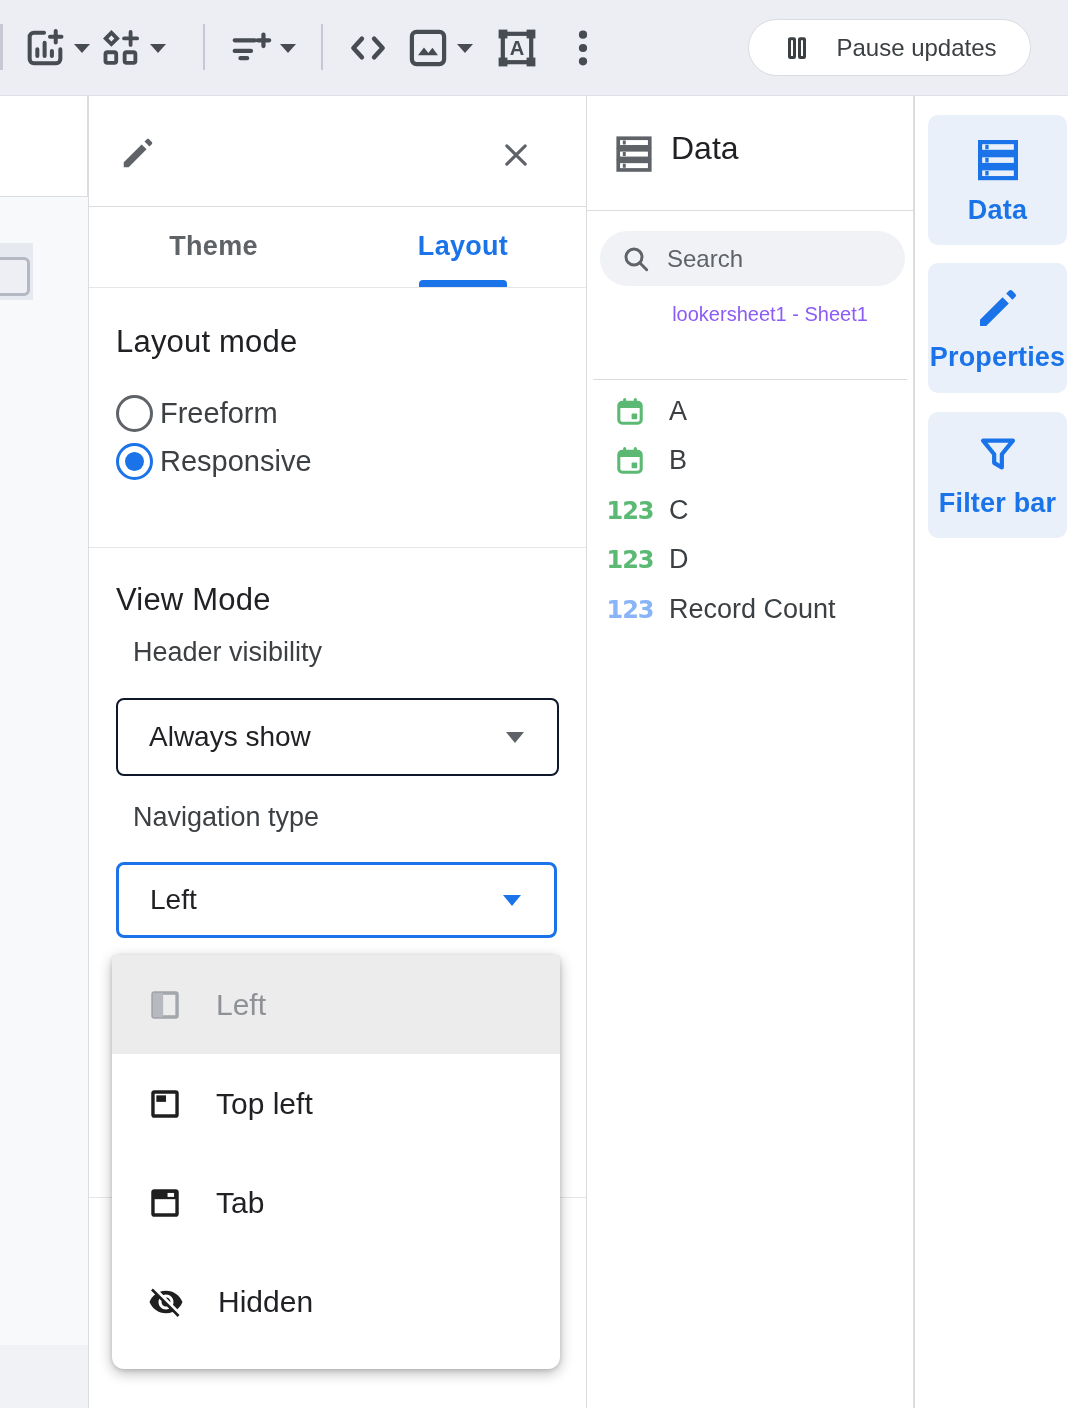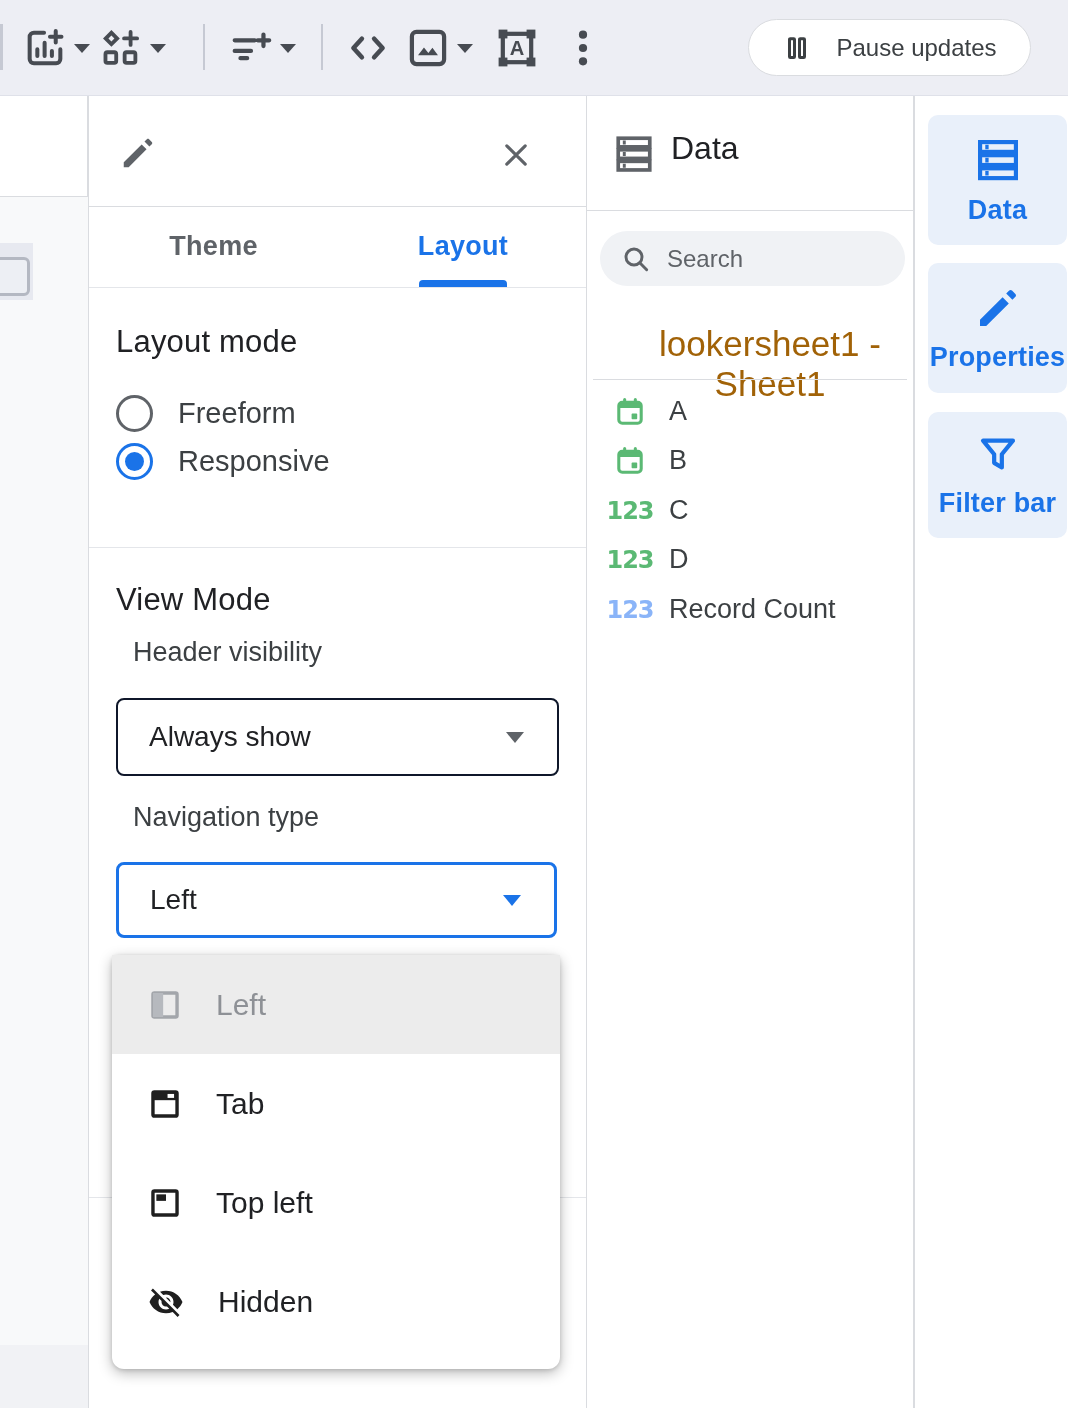--- a/index.html
+++ b/index.html
@@ -32,21 +32,21 @@
   
   #theme-panel{left:88px;top:96px;width:499px;height:1312px;background:#fff;border-left:1px solid #dadce0;border-right:1px solid #dadce0;box-sizing:border-box}
   .tp-header{position:absolute;left:0;top:0;right:0;height:110px;border-bottom:1px solid #dadce0}
   .tp-title{position:absolute;left:88px;top:33px;font-size:32px;color:#202124}
   .tp-tabs{position:absolute;left:0;top:110px;right:0;height:81px;border-bottom:1px solid #e4e6ea}
   .tab{position:absolute;top:0;height:100%;display:flex;align-items:center;justify-content:center;font-size:27px;font-weight:700;letter-spacing:.3px;cursor:pointer}
   .tab.inactive{color:#5f6368}
   .tab.active{color:#1a73e8}
   .tab-underline{position:absolute;left:330px;bottom:0;width:88px;height:7px;background:#1a73e8;border-radius:4px 4px 0 0}
   .sec-heading{position:absolute;left:27px;font-size:31px;font-weight:400;color:#202124;letter-spacing:.2px}
-  .radio-row{position:absolute;left:27px;height:66px;display:flex;align-items:center;gap:25px;cursor:pointer}
+  .radio-row{position:absolute;left:27px;height:66px;display:flex;align-items:center;gap:7px;cursor:pointer}
   .radio{width:37px;height:37px;border-radius:50%;box-sizing:border-box;display:flex;align-items:center;justify-content:center}
   .radio.off{border:3px solid #5f6368}
   .radio.on{border:3px solid #1a73e8}
   .radio.on i{width:19px;height:19px;border-radius:50%;background:#1a73e8}
   .radio-label{font-size:29px;color:#3c4043}
   .tp-div{position:absolute;left:0;right:0;height:1px;background:#e4e6ea}
   .field-label{position:absolute;left:44px;font-size:27px;color:#3c4043}
   .dd{position:absolute;box-sizing:border-box;border-radius:8px;display:flex;align-items:center;justify-content:space-between;padding:0 33px 0 31px;background:#fff;cursor:pointer}
   .dd .val{font-size:28px;color:#202124}
   .caret{width:0;height:0;border-left:9px solid transparent;border-right:9px solid transparent;border-top:11px solid #5f6368}
@@ -59,21 +59,21 @@
   .mi-label{font-size:30px;color:#202124}
   .menu-item.selected .mi-label{color:#8e9196}
 
   
   #data-panel{left:587px;top:96px;width:327px;height:1312px;background:#fff;border-right:1px solid #dadce0;box-sizing:border-box}
   .dp-header{position:absolute;left:0;top:0;right:0;height:114px;border-bottom:1px solid #dadce0}
   .dp-title{position:absolute;left:84px;top:34px;font-size:32px;color:#202124}
   .dp-search{position:absolute;left:13px;top:135px;width:305px;height:55px;background:#f0f2f5;border-radius:28px;display:flex;align-items:center;padding-left:20px;gap:13px;box-sizing:border-box}
   .dp-search input{border:0;background:transparent;outline:none;font-size:24px;color:#3c4043;width:210px;font-family:inherit}
   .dp-search input::placeholder{color:#5f6368;opacity:1}
-  .dp-source{position:absolute;left:40px;right:0;top:228px;text-align:center;font-size:35px;color:#a16207}
+  .dp-source{position:absolute;left:40px;right:0;top:207px;text-align:center;font-size:20px;color:#8b5cf6}
   .dp-div{position:absolute;left:6px;right:6px;top:283px;height:1px;background:#dadce0}
   .field-row{position:absolute;left:0;right:0;height:49px;display:flex;align-items:center;padding-left:22px;gap:18px;cursor:pointer}
   .f-icon{width:42px;display:flex;justify-content:center}
   .num-ic{font-size:24px;font-weight:700;letter-spacing:-1px;color:#5bb974;font-family:"DejaVu Sans",sans-serif}
   .num-ic.metric{color:#8ab4f8}
   .f-name{font-size:27px;color:#3c4043}
 
   
   #right-sidebar{left:914px;top:96px;width:154px;height:1312px;background:#fff;border-left:1px solid #dadce0;box-sizing:border-box}
   .side-btn{position:absolute;left:13px;width:139px;background:#e9f0fa;border-radius:10px;display:flex;flex-direction:column;align-items:center;justify-content:center;gap:10px;color:#1a73e8;cursor:pointer}
@@ -251,35 +251,35 @@
         <rect x="3.5" y="3.5" width="7.2" height="17" fill="#b6b9be"></rect>
       </svg>
     </span>
     <span class="mi-label">Left</span>
   </div>
 
   <div class="menu-item">
     <span class="mi-icon">
       <svg width="34" height="34" viewBox="0 0 24 24">
         <rect x="3.5" y="3.5" width="17" height="17" rx="1" fill="none" stroke="#1f1f1f" stroke-width="2.4"></rect>
-        <rect x="3.5" y="3.5" width="17" height="5.8" fill="#1f1f1f"></rect>
-        <rect x="13.8" y="4.9" width="4.6" height="2.8" fill="#ffffff"></rect>
-      </svg>
-    </span>
-    <span class="mi-label">Tab</span>
+        <rect x="5.9" y="5.9" width="6.8" height="4.6" fill="#1f1f1f"></rect>
+      </svg>
+    </span>
+    <span class="mi-label">Top left</span>
   </div>
 
   <div class="menu-item">
     <span class="mi-icon">
       <svg width="34" height="34" viewBox="0 0 24 24">
         <rect x="3.5" y="3.5" width="17" height="17" rx="1" fill="none" stroke="#1f1f1f" stroke-width="2.4"></rect>
-        <rect x="5.9" y="5.9" width="6.8" height="4.6" fill="#1f1f1f"></rect>
-      </svg>
-    </span>
-    <span class="mi-label">Top left</span>
+        <rect x="3.5" y="3.5" width="17" height="5.8" fill="#1f1f1f"></rect>
+        <rect x="13.8" y="4.9" width="4.6" height="2.8" fill="#ffffff"></rect>
+      </svg>
+    </span>
+    <span class="mi-label">Tab</span>
   </div>
 
   <div class="menu-item">
     <span class="mi-icon">
       <svg width="36" height="36" viewBox="0 0 24 24" fill="#1f1f1f">
         <path d="M12 7c2.76 0 5 2.24 5 5 0 .65-.13 1.26-.36 1.83l2.92 2.92c1.51-1.26 2.7-2.89 3.43-4.75-1.73-4.39-6-7.5-11-7.5-1.4 0-2.74.25-3.98.7l2.16 2.16C10.74 7.13 11.35 7 12 7zM2 4.27l2.28 2.28.46.46C3.08 8.3 1.78 10.02 1 12c1.73 4.39 6 7.5 11 7.5 1.55 0 3.03-.3 4.38-.84l.42.42L19.73 22 21 20.73 3.27 3 2 4.27zM7.53 9.8l1.55 1.55c-.05.21-.08.43-.08.65 0 1.66 1.34 3 3 3 .22 0 .44-.03.65-.08l1.55 1.55c-.67.33-1.41.53-2.2.53-2.76 0-5-2.24-5-5 0-.79.2-1.53.53-2.2zm4.31-.78 3.15 3.15.02-.16c0-1.66-1.34-3-3-3l-.17.01z"></path>
       </svg>
     </span>
     <span class="mi-label">Hidden</span>
   </div>

